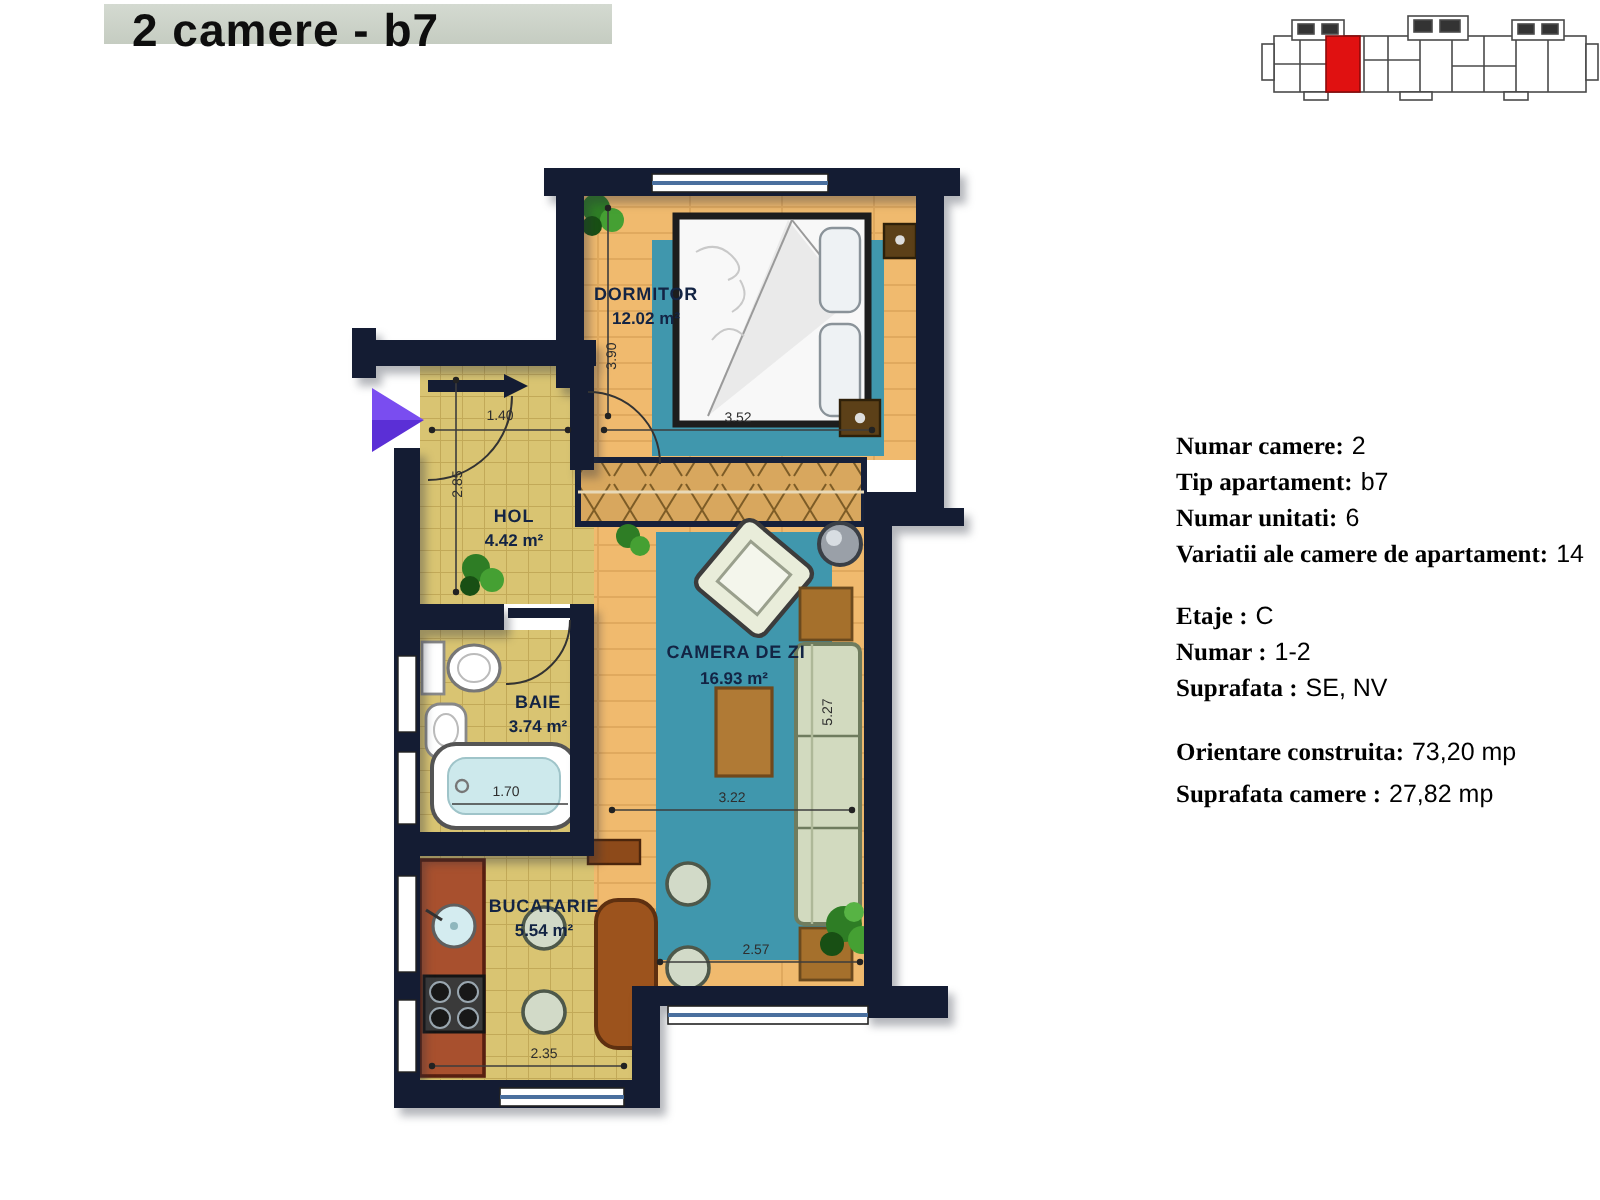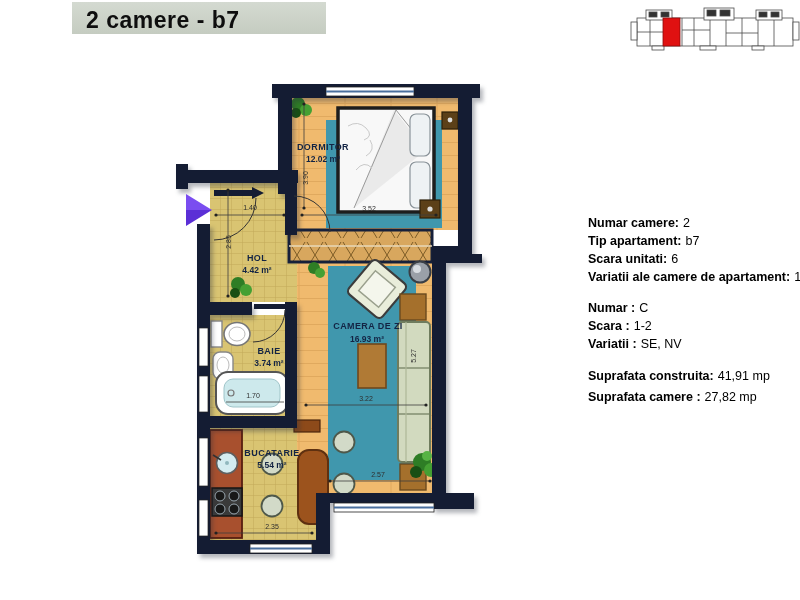--- a/index.html
+++ b/index.html
@@ -2,36 +2,36 @@
 <html><head>
 <meta charset="utf-8">
 <style>
   html,body{margin:0;padding:0;}
   body{
     width:800px;height:600px;position:relative;overflow:hidden;
     background:#ffffff;
     font-family:"Liberation Sans", sans-serif;
   }
   .title-bar{
-    position:absolute;left:72px;top:2px;width:254px;height:32px;
+    position:absolute;left:52px;top:2px;width:254px;height:20px;
     background:linear-gradient(180deg,#d4dad1,#c5ccc1);
-    display:flex;align-items:flex-end;
+    display:flex;align-items:flex-start;
   }
   .title-bar h1{
     margin:0 0 0 14px;font-size:23px;font-weight:bold;color:#0e0e0e;
     letter-spacing:0.5px;
   }
   .info-panel{
     position:absolute;left:588px;top:214px;color:#000;
     font-size:12.5px;
   }
   .spec-group{margin:0 0 13px 0;}
   .spec-group.g3 .spec-row{line-height:21px;}
   .spec-row{line-height:18px;white-space:nowrap;}
-  .lbl{font-weight:bold;}
+  .lbl{font-weight:bold;font-family:Liberation Serif, serif;}
   .val{margin-left:4px;}
   svg{position:absolute;left:0;top:0;}
   .walls-shadow{filter:drop-shadow(3px 4px 2px rgba(40,45,60,0.35));}
   .room-name{font-weight:bold;font-size:9px;fill:#132444;letter-spacing:.4px;}
   .room-area{font-weight:bold;font-size:8.5px;fill:#132444;}
   .dim{font-size:7px;fill:#2e2e2e;}
 </style>
 </head>
 <body>
 
@@ -325,38 +325,38 @@
 
 <div class="info-panel">
   <div class="spec-group">
     <div class="spec-row">
       <span class="lbl">Numar camere:</span><span class="val">2</span>
     </div>
     <div class="spec-row">
       <span class="lbl">Tip apartament:</span><span class="val">b7</span>
     </div>
     <div class="spec-row">
-      <span class="lbl">Scara unitati:</span><span class="val">6</span>
+      <span class="lbl">Numar unitati:</span><span class="val">6</span>
     </div>
     <div class="spec-row">
       <span class="lbl">Variatii ale camere de apartament:</span><span class="val">14</span>
     </div>
   </div>
   <div class="spec-group">
     <div class="spec-row">
-      <span class="lbl">Numar :</span><span class="val">C</span>
-    </div>
-    <div class="spec-row">
-      <span class="lbl">Scara :</span><span class="val">1-2</span>
-    </div>
-    <div class="spec-row">
-      <span class="lbl">Variatii :</span><span class="val">SE, NV</span>
+      <span class="lbl">Etaje :</span><span class="val">C</span>
+    </div>
+    <div class="spec-row">
+      <span class="lbl">Numar :</span><span class="val">1-2</span>
+    </div>
+    <div class="spec-row">
+      <span class="lbl">Suprafata :</span><span class="val">SE, NV</span>
     </div>
   </div>
   <div class="spec-group g3">
     <div class="spec-row">
-      <span class="lbl">Suprafata construita:</span><span class="val">41,91 mp</span>
+      <span class="lbl">Orientare construita:</span><span class="val">73,20 mp</span>
     </div>
     <div class="spec-row">
       <span class="lbl">Suprafata camere :</span><span class="val">27,82 mp</span>
     </div>
   </div>
 </div>
 
 </body></html>

